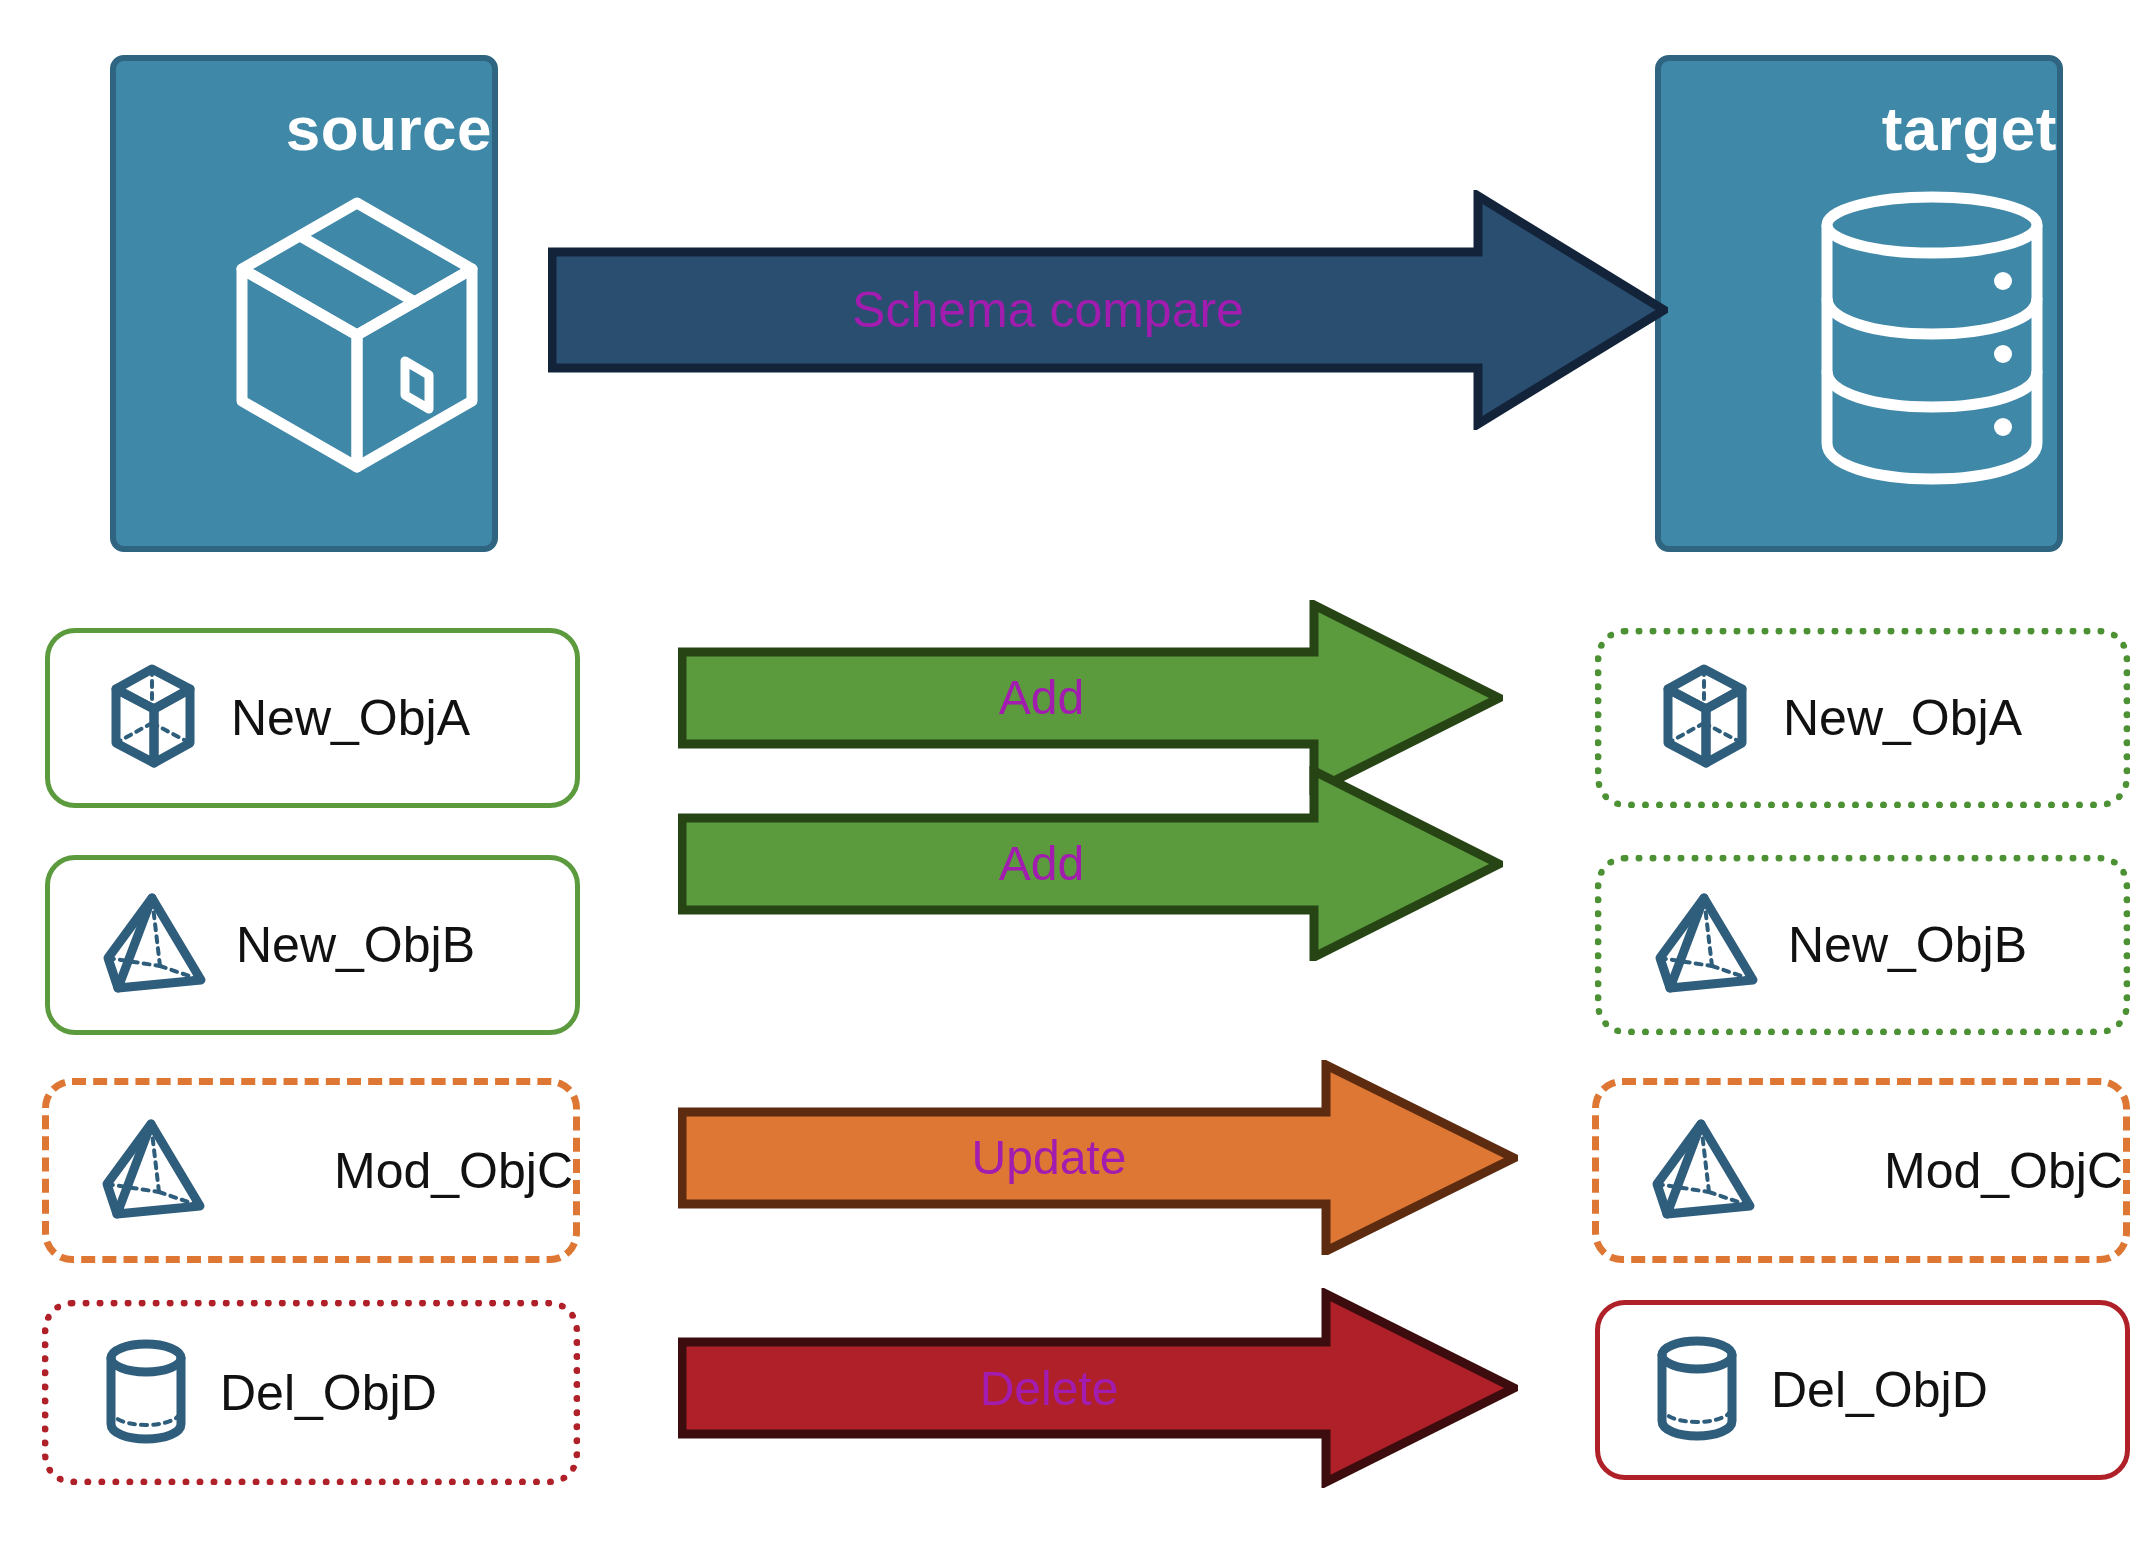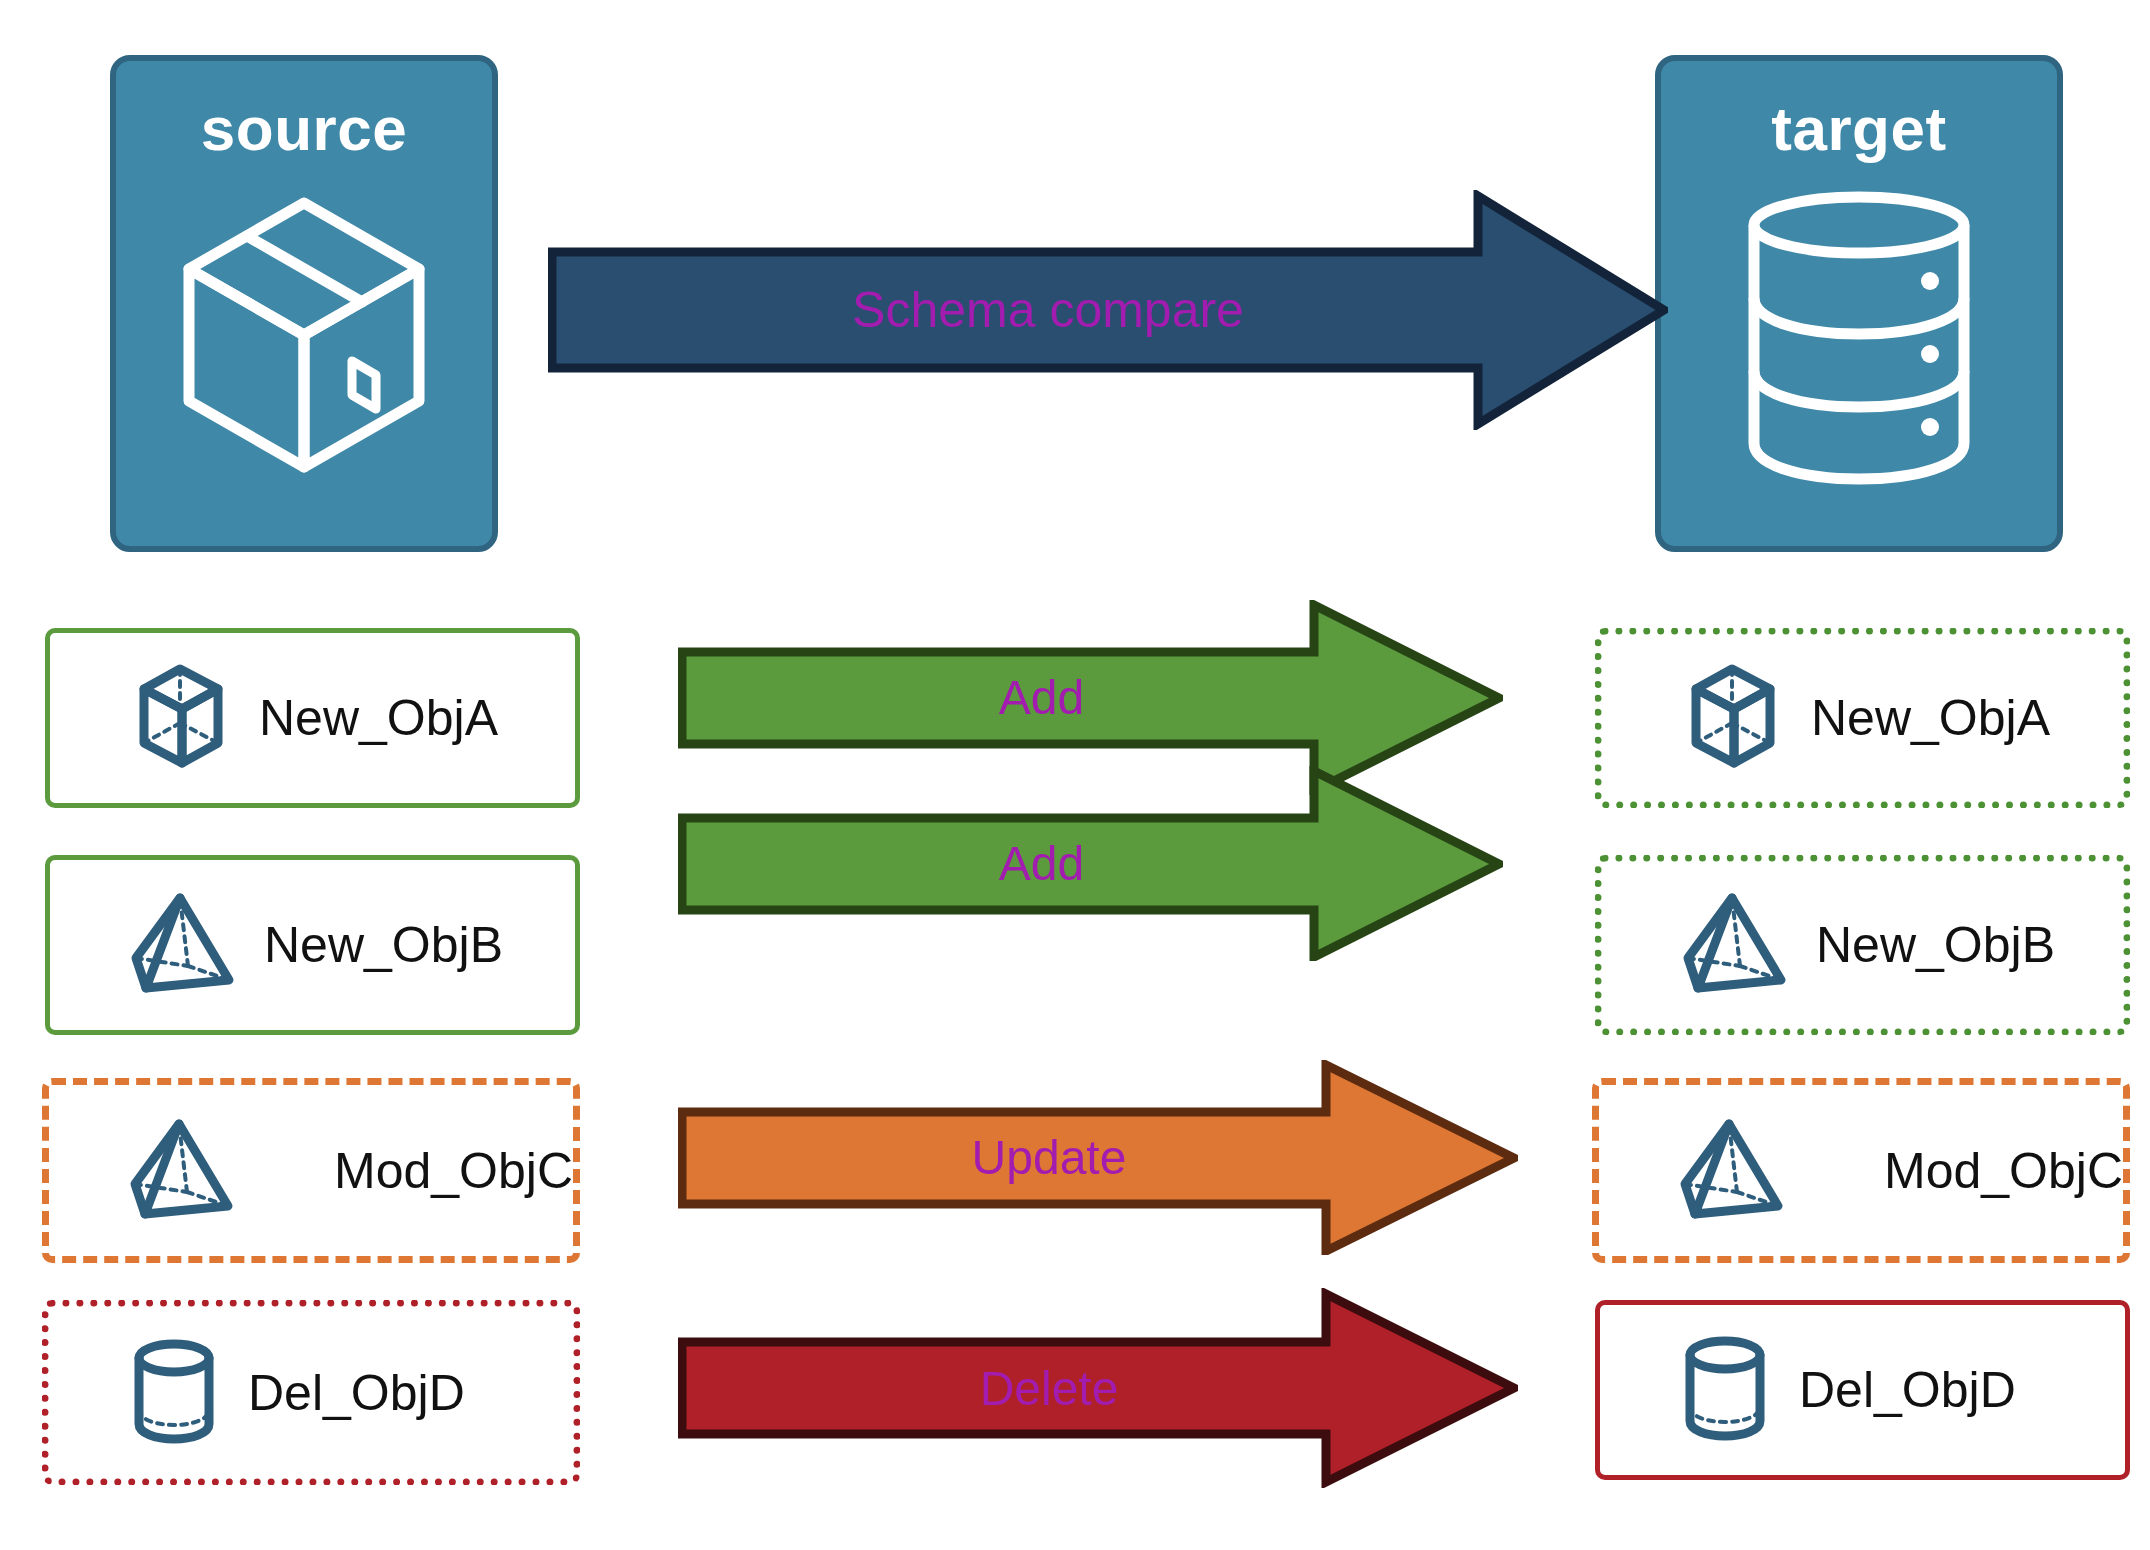--- a/index.html
+++ b/index.html
@@ -17,25 +17,25 @@
     height: 1550px;
     background: #ffffff;
     overflow: hidden;
   }
 
   
   .endpoint {
     position: absolute;
     background: #3F88A8;
     border: 6px solid #2F6580;
-    border-radius: 20px;
+    border-radius: 14px;
     box-sizing: border-box;
     display: flex;
     flex-direction: column;
-    align-items: center;
+    align-items: flex-end;
   }
   .endpoint-title {
     color: #ffffff;
     font-size: 62px;
     font-weight: bold;
     letter-spacing: 0.5px;
     margin-top: 34px;
     line-height: 1.1;
     user-select: none;
   }
@@ -72,24 +72,24 @@
     justify-content: center;
     padding-right: 120px;
     box-sizing: border-box;
   }
 
   
   .obj-box {
     position: absolute;
     box-sizing: border-box;
     background: #ffffff;
-    border-radius: 10px;
+    border-radius: 30px;
     display: flex;
     align-items: center;
-    padding-left: 78px;
+    padding-left: 50px;
   }
   .obj-box .obj-icon {
     flex: 0 0 auto;
     margin-right: 26px;
   }
   .obj-label {
     font-size: 50px;
     color: #111111;
     white-space: nowrap;
     user-select: none;

